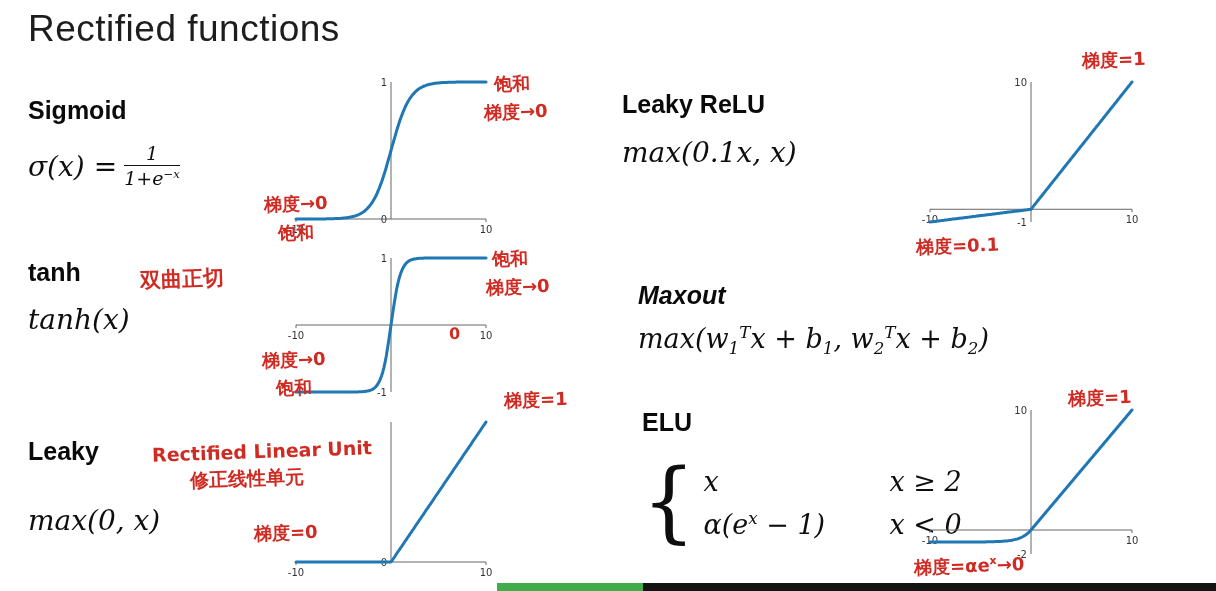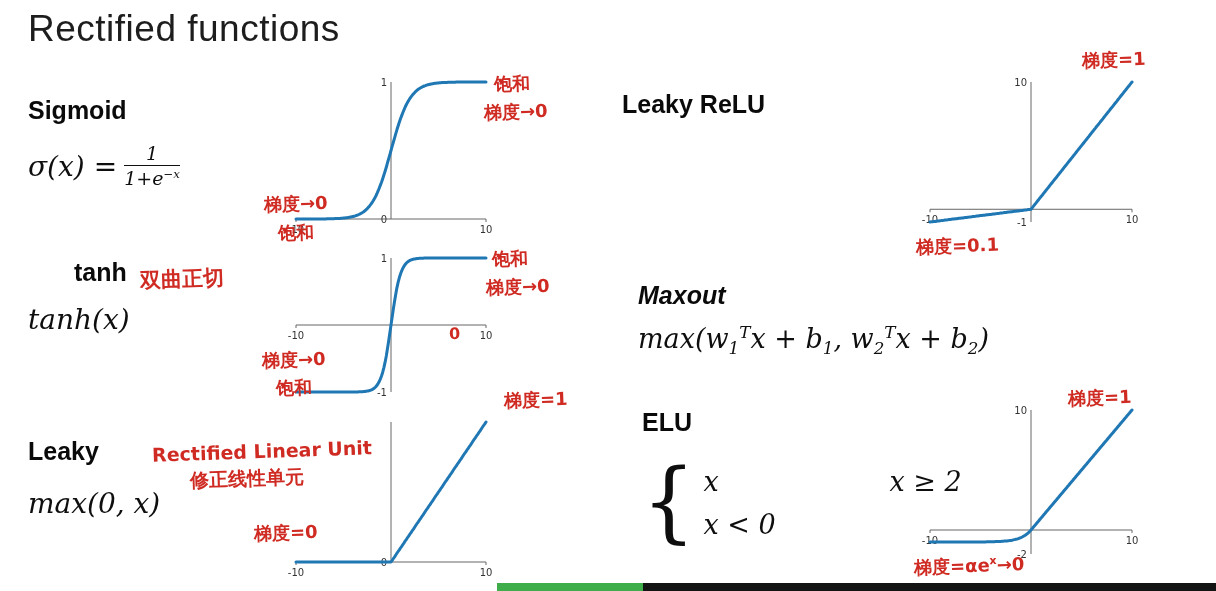--- a/index.html
+++ b/index.html
@@ -45,21 +45,21 @@
       <text x="208" y="161" text-anchor="middle" font-size="10" fill="#333">10</text>
       <text x="109" y="14" text-anchor="end" font-size="10" fill="#333">1</text>
       <text x="109" y="151" text-anchor="end" font-size="10" fill="#333">0</text>
       <polyline points="18.0,147.0 19.2,147.0 20.4,147.0 21.6,147.0 22.8,147.0 23.9,147.0 25.1,147.0 26.3,147.0 27.5,147.0 28.7,147.0 29.9,147.0 31.1,147.0 32.3,147.0 33.4,147.0 34.6,147.0 35.8,147.0 37.0,147.0 38.2,146.9 39.4,146.9 40.6,146.9 41.8,146.9 42.9,146.9 44.1,146.9 45.3,146.9 46.5,146.9 47.7,146.9 48.9,146.8 50.1,146.8 51.3,146.8 52.4,146.8 53.6,146.7 54.8,146.7 56.0,146.7 57.2,146.6 58.4,146.6 59.6,146.5 60.8,146.4 61.9,146.4 63.1,146.3 64.3,146.2 65.5,146.1 66.7,146.0 67.9,145.8 69.1,145.7 70.3,145.5 71.4,145.3 72.6,145.1 73.8,144.8 75.0,144.5 76.2,144.2 77.4,143.9 78.6,143.4 79.8,143.0 80.9,142.5 82.1,141.9 83.3,141.2 84.5,140.5 85.7,139.7 86.9,138.8 88.1,137.7 89.3,136.6 90.4,135.3 91.6,133.9 92.8,132.4 94.0,130.7 95.2,128.8 96.4,126.7 97.6,124.5 98.8,122.0 99.9,119.4 101.1,116.5 102.3,113.4 103.5,110.2 104.7,106.7 105.9,103.0 107.1,99.2 108.3,95.3 109.4,91.2 110.6,87.0 111.8,82.8 113.0,78.5 114.2,74.2 115.4,70.0 116.6,65.8 117.8,61.7 118.9,57.8 120.1,54.0 121.3,50.3 122.5,46.8 123.7,43.6 124.9,40.5 126.1,37.6 127.2,35.0 128.4,32.5 129.6,30.3 130.8,28.2 132.0,26.3 133.2,24.6 134.4,23.1 135.6,21.7 136.8,20.4 137.9,19.3 139.1,18.2 140.3,17.3 141.5,16.5 142.7,15.8 143.9,15.1 145.1,14.5 146.3,14.0 147.4,13.6 148.6,13.1 149.8,12.8 151.0,12.5 152.2,12.2 153.4,11.9 154.6,11.7 155.8,11.5 156.9,11.3 158.1,11.2 159.3,11.0 160.5,10.9 161.7,10.8 162.9,10.7 164.1,10.6 165.3,10.6 166.4,10.5 167.6,10.4 168.8,10.4 170.0,10.3 171.2,10.3 172.4,10.3 173.6,10.2 174.8,10.2 175.9,10.2 177.1,10.2 178.3,10.1 179.5,10.1 180.7,10.1 181.9,10.1 183.1,10.1 184.3,10.1 185.4,10.1 186.6,10.1 187.8,10.1 189.0,10.0 190.2,10.0 191.4,10.0 192.6,10.0 193.8,10.0 194.9,10.0 196.1,10.0 197.3,10.0 198.5,10.0 199.7,10.0 200.9,10.0 202.1,10.0 203.3,10.0 204.4,10.0 205.6,10.0 206.8,10.0 208.0,10.0" fill="none" stroke="#1f77b4" stroke-width="3" stroke-linejoin="round" stroke-linecap="round"></polyline>
     </svg>
   <div class="hw" style="left:494px;top:72px;">饱和</div>
   <div class="hw" style="left:484px;top:100px;">梯度→0</div>
   <div class="hw" style="left:264px;top:192px;">梯度→0</div>
   <div class="hw" style="left:278px;top:221px;">饱和</div>
 
-  <div class="h" style="left:28px;top:258px;margin-left:46px;">tanh</div>
+  <div class="h" style="left:28px;top:258px;">tanh</div>
   <div class="hw" style="left:140px;top:265px;font-size:21px;">双曲正切</div>
   <div class="formula" style="left:28px;top:303px;">tanh(x)</div>
   <svg class="plot" style="left:278px;top:248px;" width="218" height="162">
       <line x1="18" y1="77" x2="208" y2="77" stroke="#666666" stroke-width="1"></line>
       <line x1="113" y1="144" x2="113" y2="10" stroke="#666666" stroke-width="1"></line>
       <line x1="18" y1="77" x2="18" y2="80" stroke="#666666" stroke-width="1"></line>
       <text x="18" y="91" text-anchor="middle" font-size="10" fill="#333">-10</text>
       <line x1="208" y1="77" x2="208" y2="80" stroke="#666666" stroke-width="1"></line>
       <text x="208" y="91" text-anchor="middle" font-size="10" fill="#333">10</text>
       <text x="109" y="14" text-anchor="end" font-size="10" fill="#333">1</text>
@@ -68,35 +68,36 @@
     </svg>
   <div class="hw" style="left:492px;top:247px;">饱和</div>
   <div class="hw" style="left:486px;top:275px;">梯度→0</div>
   <div class="hw small" style="left:449px;top:324px;">0</div>
   <div class="hw" style="left:262px;top:348px;">梯度→0</div>
   <div class="hw" style="left:276px;top:376px;">饱和</div>
 
   <div class="h" style="left:28px;top:437px;">Leaky</div>
   <div class="hw" style="left:152px;top:440px;font-size:19px;">Rectified Linear Unit</div>
   <div class="hw" style="left:190px;top:466px;font-size:19px;">修正线性单元</div>
-  <div class="formula" style="left:28px;top:487px;font-style:italic;">max(0, x)</div>
+  <div class="formula" style="left:28px;top:504px;font-style:italic;">max(0, x)</div>
   <svg class="plot" style="left:278px;top:412px;" width="218" height="168">
       <line x1="18" y1="150" x2="208" y2="150" stroke="#666666" stroke-width="1"></line>
       <line x1="113" y1="150" x2="113" y2="10" stroke="#666666" stroke-width="1"></line>
       <line x1="18" y1="150" x2="18" y2="153" stroke="#666666" stroke-width="1"></line>
       <text x="18" y="164" text-anchor="middle" font-size="10" fill="#333">-10</text>
       <line x1="208" y1="150" x2="208" y2="153" stroke="#666666" stroke-width="1"></line>
       <text x="208" y="164" text-anchor="middle" font-size="10" fill="#333">10</text>
       <text x="109" y="154" text-anchor="end" font-size="10" fill="#333">0</text>
       <polyline points="18.0,150.0 19.2,150.0 20.4,150.0 21.6,150.0 22.8,150.0 23.9,150.0 25.1,150.0 26.3,150.0 27.5,150.0 28.7,150.0 29.9,150.0 31.1,150.0 32.3,150.0 33.4,150.0 34.6,150.0 35.8,150.0 37.0,150.0 38.2,150.0 39.4,150.0 40.6,150.0 41.8,150.0 42.9,150.0 44.1,150.0 45.3,150.0 46.5,150.0 47.7,150.0 48.9,150.0 50.1,150.0 51.3,150.0 52.4,150.0 53.6,150.0 54.8,150.0 56.0,150.0 57.2,150.0 58.4,150.0 59.6,150.0 60.8,150.0 61.9,150.0 63.1,150.0 64.3,150.0 65.5,150.0 66.7,150.0 67.9,150.0 69.1,150.0 70.3,150.0 71.4,150.0 72.6,150.0 73.8,150.0 75.0,150.0 76.2,150.0 77.4,150.0 78.6,150.0 79.8,150.0 80.9,150.0 82.1,150.0 83.3,150.0 84.5,150.0 85.7,150.0 86.9,150.0 88.1,150.0 89.3,150.0 90.4,150.0 91.6,150.0 92.8,150.0 94.0,150.0 95.2,150.0 96.4,150.0 97.6,150.0 98.8,150.0 99.9,150.0 101.1,150.0 102.3,150.0 103.5,150.0 104.7,150.0 105.9,150.0 107.1,150.0 108.3,150.0 109.4,150.0 110.6,150.0 111.8,150.0 113.0,150.0 114.2,148.3 115.4,146.5 116.6,144.8 117.8,143.0 118.9,141.3 120.1,139.5 121.3,137.8 122.5,136.0 123.7,134.3 124.9,132.5 126.1,130.8 127.2,129.0 128.4,127.3 129.6,125.5 130.8,123.8 132.0,122.0 133.2,120.3 134.4,118.5 135.6,116.8 136.8,115.0 137.9,113.3 139.1,111.5 140.3,109.8 141.5,108.0 142.7,106.3 143.9,104.5 145.1,102.8 146.3,101.0 147.4,99.3 148.6,97.5 149.8,95.8 151.0,94.0 152.2,92.3 153.4,90.5 154.6,88.8 155.8,87.0 156.9,85.3 158.1,83.5 159.3,81.8 160.5,80.0 161.7,78.3 162.9,76.5 164.1,74.8 165.3,73.0 166.4,71.3 167.6,69.5 168.8,67.8 170.0,66.0 171.2,64.3 172.4,62.5 173.6,60.8 174.8,59.0 175.9,57.3 177.1,55.5 178.3,53.8 179.5,52.0 180.7,50.3 181.9,48.5 183.1,46.8 184.3,45.0 185.4,43.3 186.6,41.5 187.8,39.8 189.0,38.0 190.2,36.3 191.4,34.5 192.6,32.8 193.8,31.0 194.9,29.3 196.1,27.5 197.3,25.8 198.5,24.0 199.7,22.3 200.9,20.5 202.1,18.8 203.3,17.0 204.4,15.3 205.6,13.5 206.8,11.8 208.0,10.0" fill="none" stroke="#1f77b4" stroke-width="3" stroke-linejoin="round" stroke-linecap="round"></polyline>
     </svg>
   <div class="hw" style="left:504px;top:388px;">梯度=1</div>
   <div class="hw" style="left:254px;top:521px;">梯度=0</div>
 
   <div class="h" style="left:622px;top:90px;">Leaky ReLU</div>
+  <div class="formula" style="left:622px;top:136px;">max(0.1x, x)</div>
   <svg class="plot" style="left:912px;top:72px;" width="230" height="168">
       <line x1="18" y1="137.27272727272725" x2="220" y2="137.27272727272725" stroke="#666666" stroke-width="1"></line>
       <line x1="119" y1="150" x2="119" y2="10" stroke="#666666" stroke-width="1"></line>
       <line x1="18" y1="137.27272727272725" x2="18" y2="140.27272727272725" stroke="#666666" stroke-width="1"></line>
       <text x="18" y="151.27272727272725" text-anchor="middle" font-size="10" fill="#333">-10</text>
       <line x1="220" y1="137.27272727272725" x2="220" y2="140.27272727272725" stroke="#666666" stroke-width="1"></line>
       <text x="220" y="151.27272727272725" text-anchor="middle" font-size="10" fill="#333">10</text>
       <text x="115" y="14" text-anchor="end" font-size="10" fill="#333">10</text>
       <text x="115" y="154" text-anchor="end" font-size="10" fill="#333">-1</text>
       <polyline points="18.0,150.0 19.3,149.8 20.5,149.7 21.8,149.5 23.1,149.4 24.3,149.2 25.6,149.0 26.8,148.9 28.1,148.7 29.4,148.6 30.6,148.4 31.9,148.3 33.1,148.1 34.4,147.9 35.7,147.8 36.9,147.6 38.2,147.5 39.5,147.3 40.7,147.1 42.0,147.0 43.3,146.8 44.5,146.7 45.8,146.5 47.0,146.3 48.3,146.2 49.6,146.0 50.8,145.9 52.1,145.7 53.3,145.5 54.6,145.4 55.9,145.2 57.1,145.1 58.4,144.9 59.7,144.8 60.9,144.6 62.2,144.4 63.5,144.3 64.7,144.1 66.0,144.0 67.2,143.8 68.5,143.6 69.8,143.5 71.0,143.3 72.3,143.2 73.6,143.0 74.8,142.8 76.1,142.7 77.3,142.5 78.6,142.4 79.9,142.2 81.1,142.0 82.4,141.9 83.7,141.7 84.9,141.6 86.2,141.4 87.4,141.3 88.7,141.1 90.0,140.9 91.2,140.8 92.5,140.6 93.8,140.5 95.0,140.3 96.3,140.1 97.5,140.0 98.8,139.8 100.1,139.7 101.3,139.5 102.6,139.3 103.8,139.2 105.1,139.0 106.4,138.9 107.6,138.7 108.9,138.5 110.2,138.4 111.4,138.2 112.7,138.1 113.9,137.9 115.2,137.8 116.5,137.6 117.7,137.4 119.0,137.3 120.3,135.7 121.5,134.1 122.8,132.5 124.1,130.9 125.3,129.3 126.6,127.7 127.8,126.1 129.1,124.5 130.4,123.0 131.6,121.4 132.9,119.8 134.1,118.2 135.4,116.6 136.7,115.0 137.9,113.4 139.2,111.8 140.5,110.2 141.7,108.6 143.0,107.0 144.3,105.5 145.5,103.9 146.8,102.3 148.0,100.7 149.3,99.1 150.6,97.5 151.8,95.9 153.1,94.3 154.4,92.7 155.6,91.1 156.9,89.5 158.1,88.0 159.4,86.4 160.7,84.8 161.9,83.2 163.2,81.6 164.4,80.0 165.7,78.4 167.0,76.8 168.2,75.2 169.5,73.6 170.8,72.0 172.0,70.5 173.3,68.9 174.6,67.3 175.8,65.7 177.1,64.1 178.3,62.5 179.6,60.9 180.9,59.3 182.1,57.7 183.4,56.1 184.6,54.5 185.9,53.0 187.2,51.4 188.4,49.8 189.7,48.2 191.0,46.6 192.2,45.0 193.5,43.4 194.8,41.8 196.0,40.2 197.3,38.6 198.5,37.0 199.8,35.5 201.1,33.9 202.3,32.3 203.6,30.7 204.9,29.1 206.1,27.5 207.4,25.9 208.6,24.3 209.9,22.7 211.2,21.1 212.4,19.5 213.7,18.0 214.9,16.4 216.2,14.8 217.5,13.2 218.7,11.6 220.0,10.0" fill="none" stroke="#1f77b4" stroke-width="3" stroke-linejoin="round" stroke-linecap="round"></polyline>
@@ -109,20 +110,21 @@
 
   <div class="h" style="left:642px;top:408px;">ELU</div>
   <div class="formula elu-form" style="left:642px;top:466px;">
     <span class="brace">{</span>
     <span class="elu-rows">
       <span class="elu-row">
         <span class="elu-expr">x</span>
         <span>x ≥ 2</span>
       </span>
       <span class="elu-row">
+        <span class="elu-expr"><span>α(e</span><sup class="fp" style="font-size: 62%;">x</sup><span> − 1)</span></span>
         <span>x &lt; 0</span>
       </span>
     </span>
   </div>
   <svg class="plot" style="left:912px;top:400px;" width="230" height="172">
       <line x1="18" y1="130" x2="220" y2="130" stroke="#666666" stroke-width="1"></line>
       <line x1="119" y1="154" x2="119" y2="10" stroke="#666666" stroke-width="1"></line>
       <line x1="18" y1="130" x2="18" y2="133" stroke="#666666" stroke-width="1"></line>
       <text x="18" y="144" text-anchor="middle" font-size="10" fill="#333">-10</text>
       <line x1="220" y1="130" x2="220" y2="133" stroke="#666666" stroke-width="1"></line>

